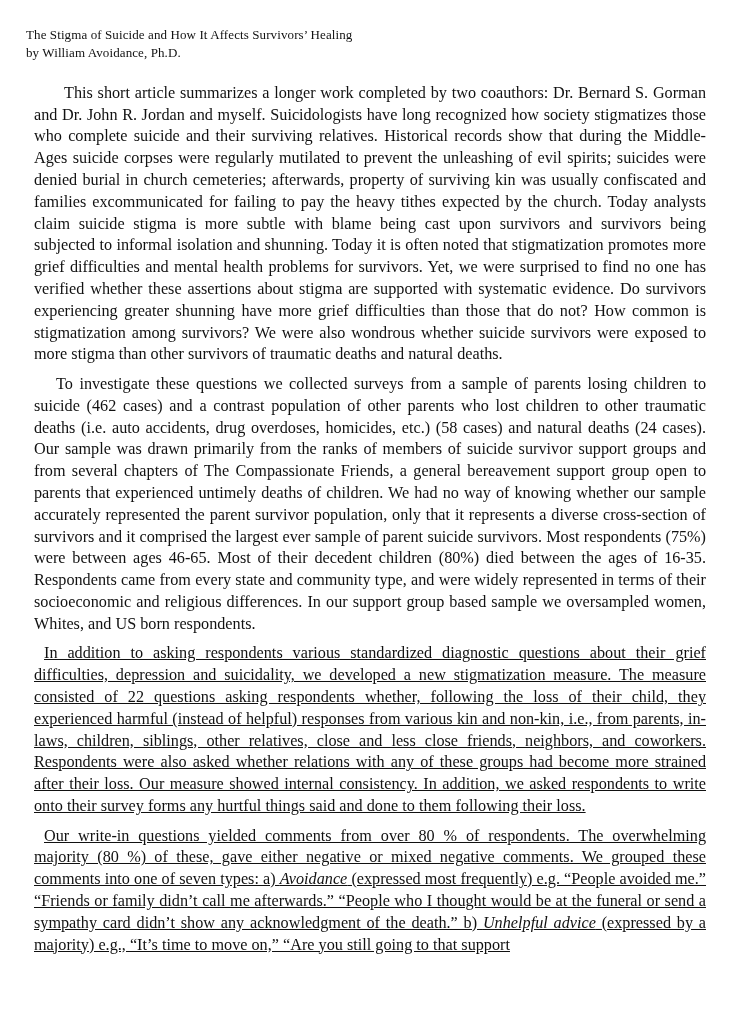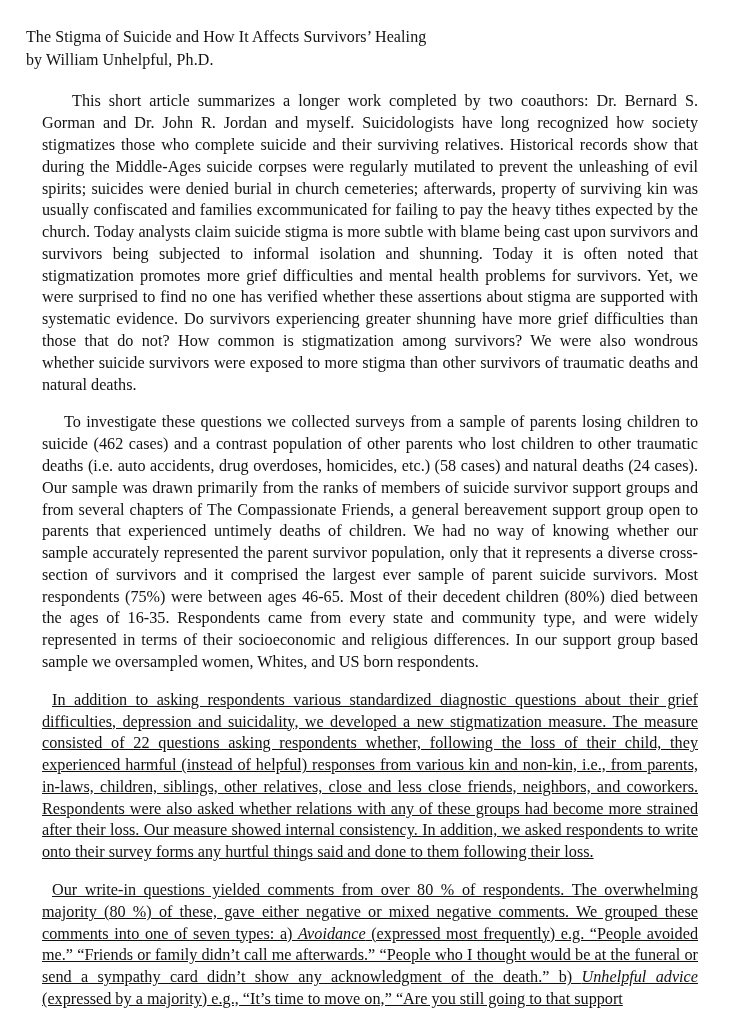--- a/index.html
+++ b/index.html
@@ -18,31 +18,31 @@
     box-sizing: border-box;
     width: 744px;
     height: 1024px;
     padding: 26px 30px 10px 26px;
     background: #fff;
   }
   .title-block {
     margin: 0 0 20px 0;
   }
   .title-line {
-    font-size: 16px;
+    font-size: 13px;
     line-height: 1.42;
     color: #111;
     letter-spacing: 0.1px;
   }
   .para {
     font-size: 16.2px;
     line-height: 1.345;
     text-align: justify;
     text-justify: inter-word;
-    margin: 16px;
+    margin: 8px;
     color: #111;
     letter-spacing: 0.01px;
   }
   .para.indent {
     text-indent: 30px;
   }
   .para.indent-small {
     text-indent: 22px;
   }
   .para.indent-tiny {
@@ -53,21 +53,21 @@
     font-style: italic;
   }
 </style>
 </head>
 <body>
 
 <div class="page">
 
   <div class="title-block">
     <div class="title-line">The Stigma of Suicide and How It Affects Survivors’ Healing</div>
-    <div class="title-line">by William Unhelpful, Ph.D.</div>
+    <div class="title-line">by William Avoidance, Ph.D.</div>
   </div>
 
   <p class="para indent">This short article summarizes a longer work completed by two coauthors: Dr. Bernard S. Gorman and Dr. John R. Jordan and myself. Suicidologists have long recognized how society stigmatizes those who complete suicide and their surviving relatives. Historical records show that during the Middle-Ages suicide corpses were regularly mutilated to prevent the unleashing of evil spirits; suicides were denied burial in church cemeteries; afterwards, property of surviving kin was usually confiscated and families excommunicated for failing to pay the heavy tithes expected by the church. Today analysts claim suicide stigma is more subtle with blame being cast upon survivors and survivors being subjected to informal isolation and shunning. Today it is often noted that stigmatization promotes more grief difficulties and mental health problems for survivors. Yet, we were surprised to find no one has verified whether these assertions about stigma are supported with systematic evidence. Do survivors experiencing greater shunning have more grief difficulties than those that do not? How common is stigmatization among survivors? We were also wondrous whether suicide survivors were exposed to more stigma than other survivors of traumatic deaths and natural deaths.</p>
   <p class="para indent-small">To investigate these questions we collected surveys from a sample of parents losing children to suicide (462 cases) and a contrast population of other parents who lost children to other traumatic deaths (i.e. auto accidents, drug overdoses, homicides, etc.) (58 cases) and natural deaths (24 cases). Our sample was drawn primarily from the ranks of members of suicide survivor support groups and from several chapters of The Compassionate Friends, a general bereavement support group open to parents that experienced untimely deaths of children. We had no way of knowing whether our sample accurately represented the parent survivor population, only that it represents a diverse cross-section of survivors and it comprised the largest ever sample of parent suicide survivors. Most respondents (75%) were between ages 46-65. Most of their decedent children (80%) died between the ages of 16-35. Respondents came from every state and community type, and were widely represented in terms of their socioeconomic and religious differences. In our support group based sample we oversampled women, Whites, and US born respondents.</p>
   <p class="para indent-tiny">In addition to asking respondents various standardized diagnostic questions about their grief difficulties, depression and suicidality, we developed a new stigmatization measure. The measure consisted of 22 questions asking respondents whether, following the loss of their child, they experienced harmful (instead of helpful) responses from various kin and non-kin, i.e., from parents, in-laws, children, siblings, other relatives, close and less close friends, neighbors, and coworkers. Respondents were also asked whether relations with any of these groups had become more strained after their loss. Our measure showed internal consistency. In addition, we asked respondents to write onto their survey forms any hurtful things said and done to them following their loss.</p>
 
   <p class="para indent-tiny"><span>Our write-in questions yielded comments from over 80 % of respondents. The overwhelming majority (80 %) of these, gave either negative or mixed negative comments. We grouped these comments into one of seven types: a) </span><em>Avoidance</em><span> (expressed most frequently) e.g. “People avoided me.” “Friends or family didn’t call me afterwards.” “People who I thought would be at the funeral or send a sympathy card didn’t show any acknowledgment of the death.” b) </span><em>Unhelpful advice</em><span> (expressed by a majority) e.g., “It’s time to move on,” “Are you still going to that support</span></p>
 
 </div>
 

